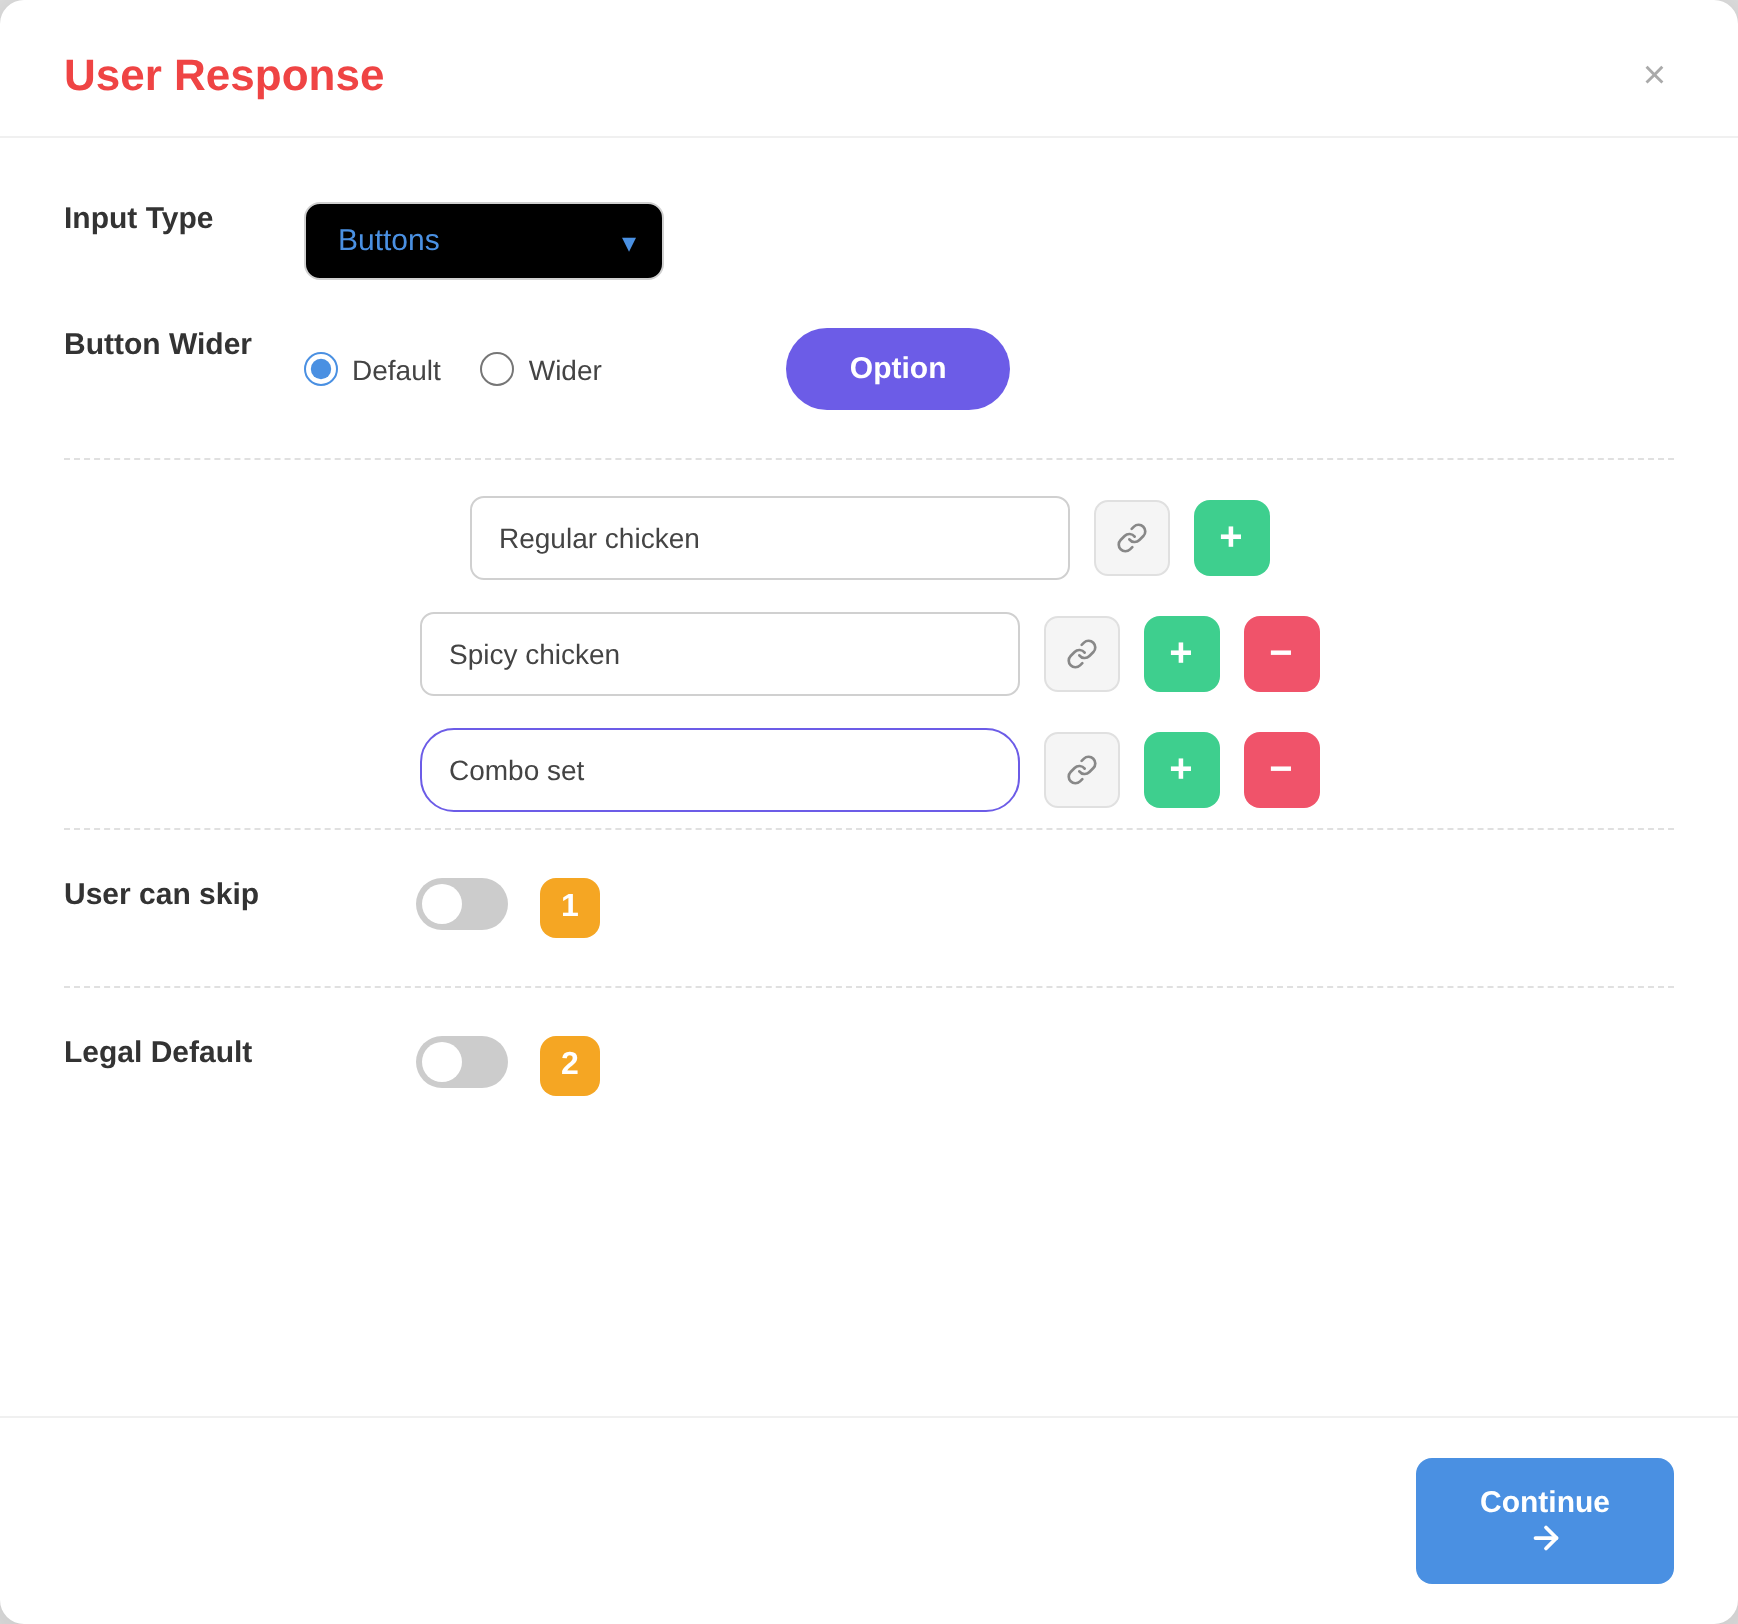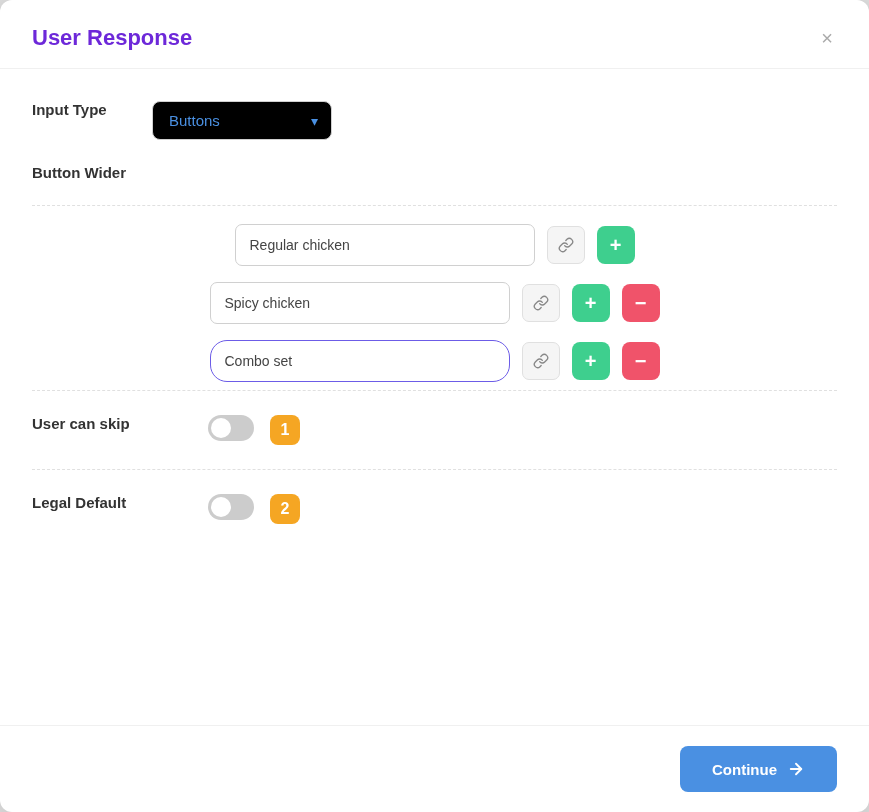--- a/index.html
+++ b/index.html
@@ -24,21 +24,21 @@
     .modal-header {
       padding: 24px 32px 16px 32px;
       border-bottom: 1px solid #f0f0f0;
       display: flex;
       align-items: center;
       justify-content: space-between;
     }
     .modal-title {
       font-size: 22px;
       font-weight: 700;
-      color: #6d28d9;
+      color: #ef4444;
     }
     .close-btn {
       background: none;
       border: none;
       cursor: pointer;
       color: #aaa;
       font-size: 20px;
       line-height: 1;
       padding: 4px;
     }
@@ -247,21 +247,21 @@
       background: #4a90e2;
       color: #fff;
       border: none;
       border-radius: 8px;
       padding: 14px 32px;
       font-size: 15px;
       font-weight: 600;
       cursor: pointer;
       display: flex;
       align-items: center;
-      gap: 10px;
+      flex-direction: column;
     }
     .continue-btn svg {
       width: 18px;
       height: 18px;
     }
   </style>
 </head>
 <body>
 
 <div class="modal">
@@ -279,20 +279,33 @@
           <option>Buttons</option>
           <option>Dropdown</option>
           <option>Text</option>
         </select>
         <span class="select-arrow">▾</span>
       </div>
     </div>
 
     <div class="row-field">
       <span class="field-label">Button Wider</span>
+      <div class="button-type-row">
+        <div class="radio-group">
+          <label class="radio-label">
+            <input type="radio" name="btntype" checked="" style="">
+            <span>Default</span>
+          </label>
+          <label class="radio-label">
+            <input type="radio" name="btntype" style="">
+            <span>Wider</span>
+          </label>
+        </div>
+        <button class="option-btn">Option</button>
+      </div>
     </div>
 
     <hr class="divider">
 
     <div class="options-list">
 
       <div class="option-row">
         <input class="option-input" type="text" value="Regular chicken" style="">
         <div class="link-btn">
           <svg width="16" height="16" viewBox="0 0 24 24" fill="none" stroke="#888" stroke-width="2" stroke-linecap="round" stroke-linejoin="round">

